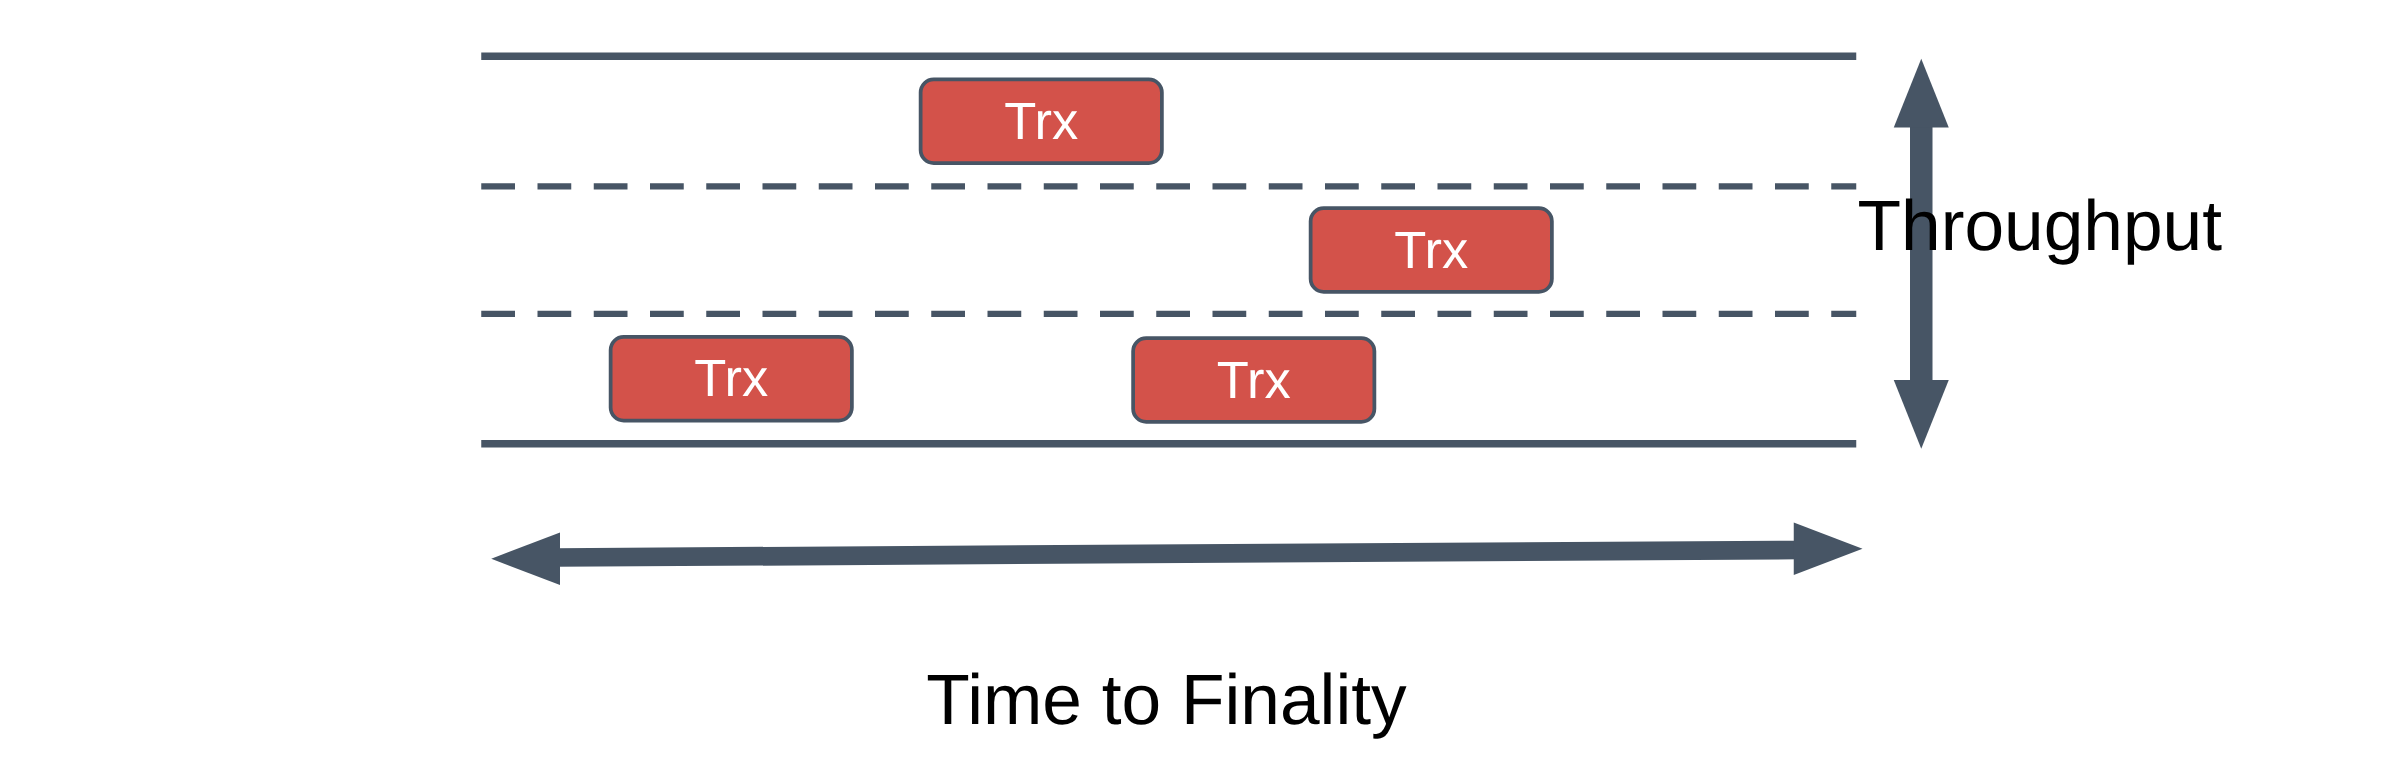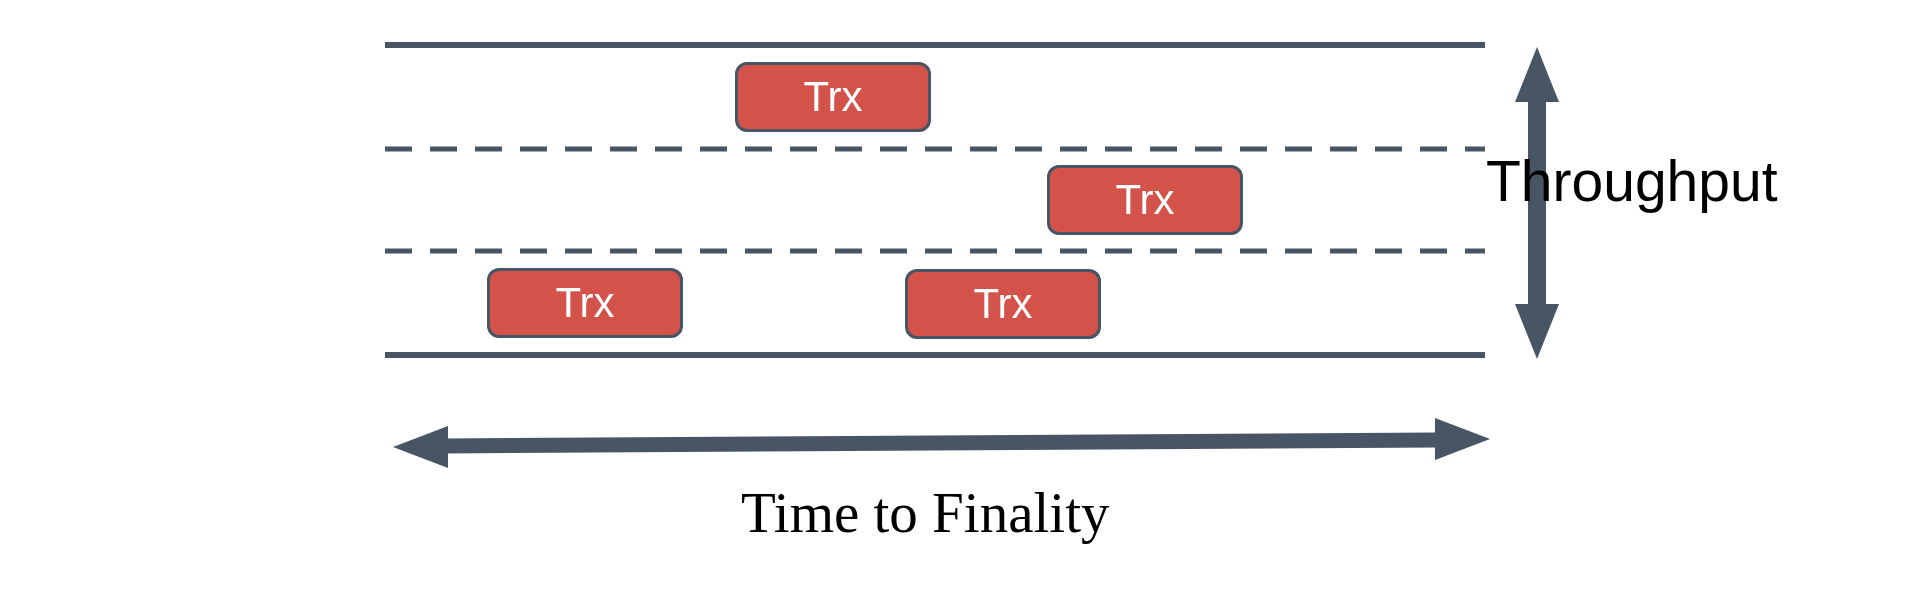--- a/index.html
+++ b/index.html
@@ -47,21 +47,21 @@
   .trx-bottom-left  { left: 487px;  top: 268px; }
   .trx-bottom-right { left: 905px;  top: 269px; }
   .axis-label {
     position: absolute;
     color: var(--label-text);
     font-size: 57px;
     line-height: 1;
     white-space: nowrap;
   }
   .throughput-label { left: 1486px; top: 153px; }
-  .ttf-label        { left: 741px;  top: 484px; font-family: Liberation Serif, serif; }
+  .ttf-label        { left: 741px;  top: 532px; }
 </style>
 </head>
 <body>
 
 <div class="canvas">
 
   <svg class="diagram-svg" viewBox="0 0 1920 613" fill="none" xmlns="http://www.w3.org/2000/svg">
 
     <line x1="385" y1="45" x2="1485" y2="45" class="slate-stroke" stroke-width="6"></line>
     <line x1="385" y1="149" x2="1485" y2="149" class="slate-stroke" stroke-width="5" stroke-dasharray="27 18"></line>

